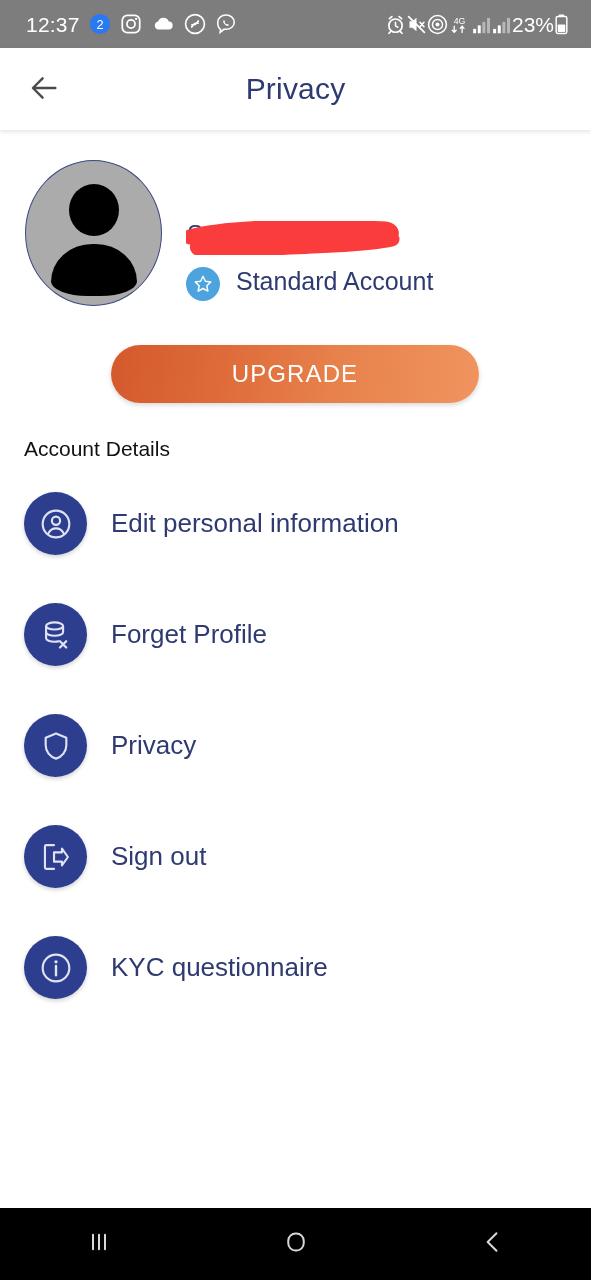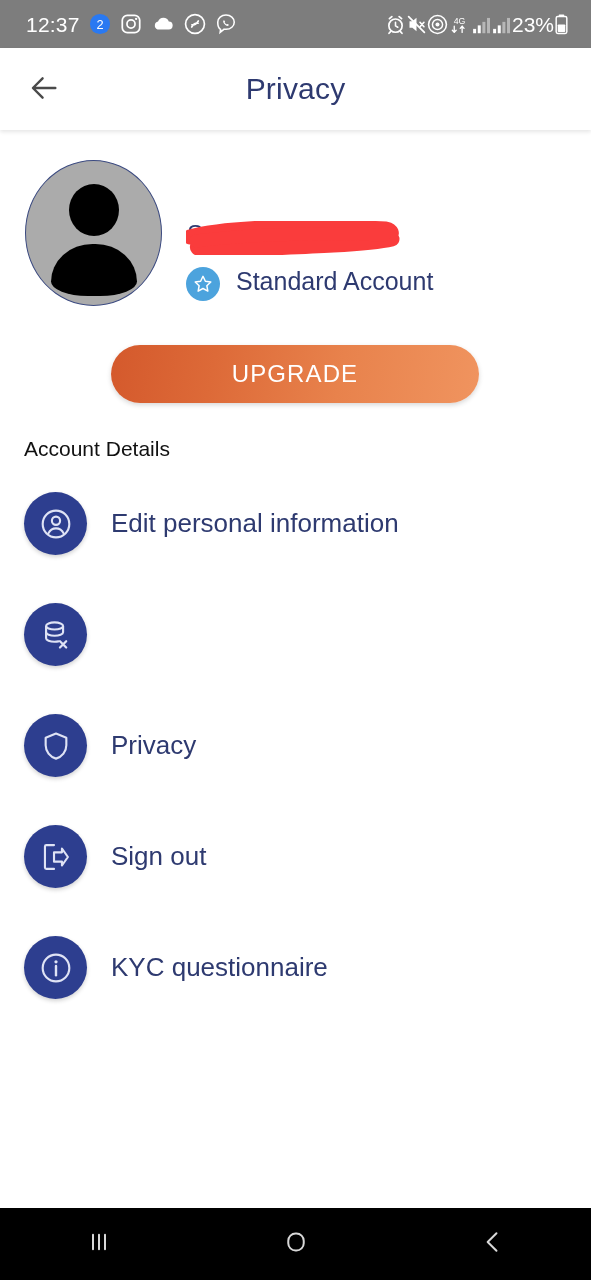--- a/index.html
+++ b/index.html
@@ -406,20 +406,21 @@
 
   <div class="menu-item">
     <span class="menu-icon">
       <svg width="34" height="34" viewBox="0 0 24 24">
         <ellipse cx="11" cy="5.6" rx="6" ry="2.5" fill="none" stroke="#dfe3f5" stroke-width="1.5"></ellipse>
         <path d="M5 5.6v4.4c0 1.4 2.7 2.5 6 2.5s6-1.1 6-2.5V5.6" fill="none" stroke="#dfe3f5" stroke-width="1.5"></path>
         <path d="M5 10v4.3c0 1.4 2.7 2.5 6 2.5 1 0 1.9-.1 2.7-.3" fill="none" stroke="#dfe3f5" stroke-width="1.5" stroke-linecap="round"></path>
         <path d="M14.8 16.4l4.4 4.4M19.2 16.4l-4.4 4.4" stroke="#dfe3f5" stroke-width="1.6" stroke-linecap="round"></path>
       </svg>
     </span>
+    <span class="menu-label">Forget Profile</span>
   </div>
 
   <div class="menu-item">
     <span class="menu-icon">
       <svg width="34" height="34" viewBox="0 0 24 24">
         <path d="M12 3.2 4.7 6.1v5.4c0 4.4 3 8.1 7.3 9.4 4.3-1.3 7.3-5 7.3-9.4V6.1z" fill="none" stroke="#dfe3f5" stroke-width="1.5" stroke-linejoin="round"></path>
       </svg>
     </span>
     <span class="menu-label">Privacy</span>
   </div>

